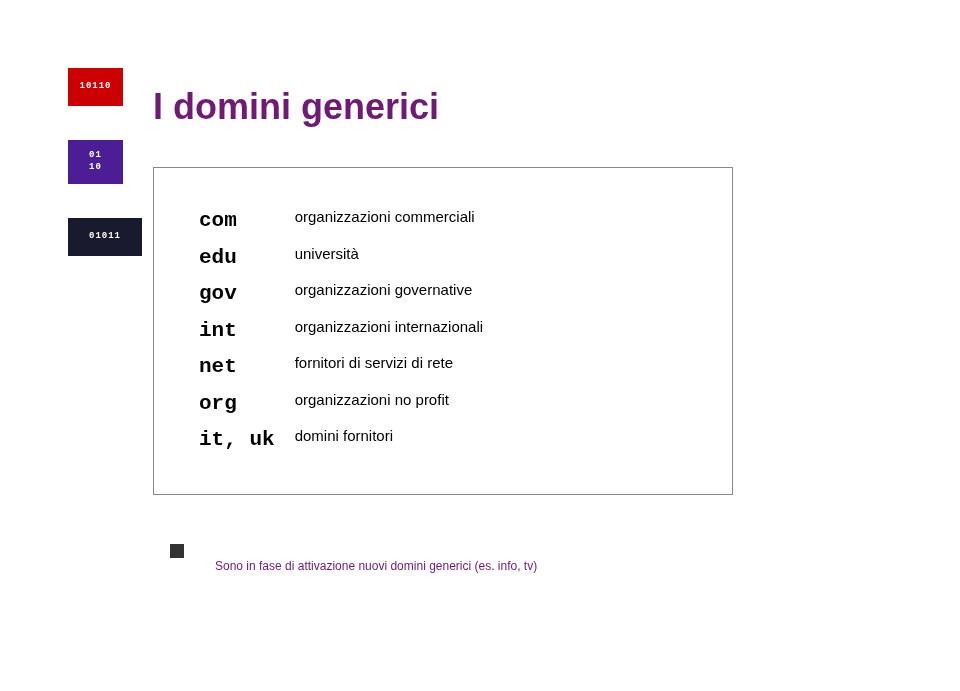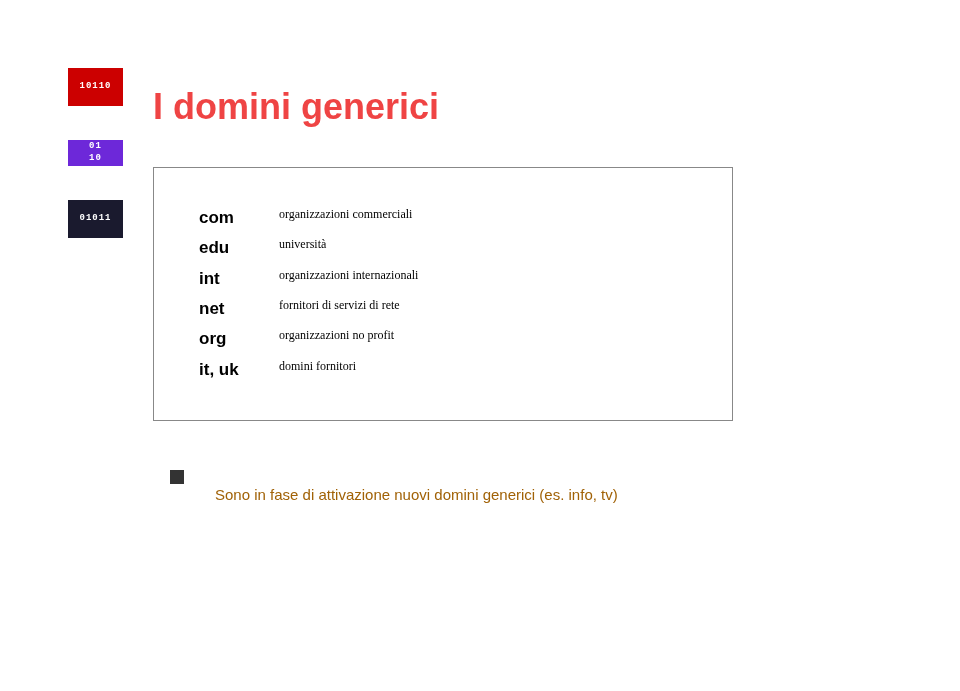--- a/index.html
+++ b/index.html
@@ -31,31 +31,31 @@
     .bar-segment-red {
       background: #cc0000;
       width: 55px;
       height: 38px;
       display: flex;
       align-items: center;
       justify-content: center;
     }
 
     .bar-segment-gray {
-      background: #6d28d9;
+      background: #4c1d95;
       width: 55px;
-      height: 26px;
+      height: 44px;
       display: flex;
       align-items: center;
       justify-content: center;
     }
 
     .bar-segment-dark {
       background: #1a1a2e;
-      width: 55px;
+      width: 74px;
       height: 38px;
       display: flex;
       align-items: center;
       justify-content: center;
     }
 
     .bar-segment-fill {
       background: #ffffff;
       flex: 1;
     }
@@ -78,21 +78,21 @@
       top: 0;
       right: 0;
       bottom: 0;
       padding: 18px 30px 20px 30px;
     }
 
     
     .page-title {
       font-size: 36px;
       font-weight: bold;
-      color: #ef4444;
+      color: #701a75;
       margin-bottom: 22px;
       font-family: Arial, Helvetica, sans-serif;
     }
 
     
     .domain-table-box {
       border: 1.5px solid #888888;
       padding: 18px 28px 18px 28px;
       margin-bottom: 24px;
       display: inline-block;
@@ -105,46 +105,46 @@
 
     .domain-table td {
       padding: 2px 0;
       vertical-align: top;
       font-size: 17px;
       line-height: 1.55;
     }
 
     .domain-table td.domain-key {
       font-weight: bold;
-      font-family: Liberation Sans, sans-serif;
+      font-family: Liberation Mono, monospace;
       min-width: 80px;
       padding-right: 20px;
-      font-size: 17px;
+      font-size: 21px;
     }
 
     .domain-table td.domain-val {
-      font-size: 12px;
-      font-family: Liberation Serif, serif;
+      font-size: 15px;
+      font-family: Liberation Sans, sans-serif;
     }
 
     
     .bullet-list {
       list-style: none;
       padding: 0;
       margin: 0;
     }
 
     .bullet-list li {
       display: flex;
       align-items: flex-start;
       margin-bottom: 10px;
-      font-size: 15px;
+      font-size: 12px;
       line-height: 1.55;
       font-family: Arial, Helvetica, sans-serif;
-      color: #a16207;
+      color: #701a75;
     }
 
     .bullet-icon {
       display: inline-block;
       width: 14px;
       height: 14px;
       background: #333;
       margin-right: 14px;
       margin-top: 4px;
       flex-shrink: 0;
@@ -180,20 +180,24 @@
       <tbody id="table-body">
       <tr>
             <td class="domain-key">com</td>
             <td class="domain-val">organizzazioni commerciali</td>
           </tr>
           <tr>
             <td class="domain-key">edu</td>
             <td class="domain-val">università</td>
           </tr>
           <tr>
+            <td class="domain-key">gov</td>
+            <td class="domain-val">organizzazioni governative</td>
+          </tr>
+          <tr>
             <td class="domain-key">int</td>
             <td class="domain-val">organizzazioni internazionali</td>
           </tr>
           <tr>
             <td class="domain-key">net</td>
             <td class="domain-val">fornitori di servizi di rete</td>
           </tr>
           <tr>
             <td class="domain-key">org</td>
             <td class="domain-val">organizzazioni no profit</td>

